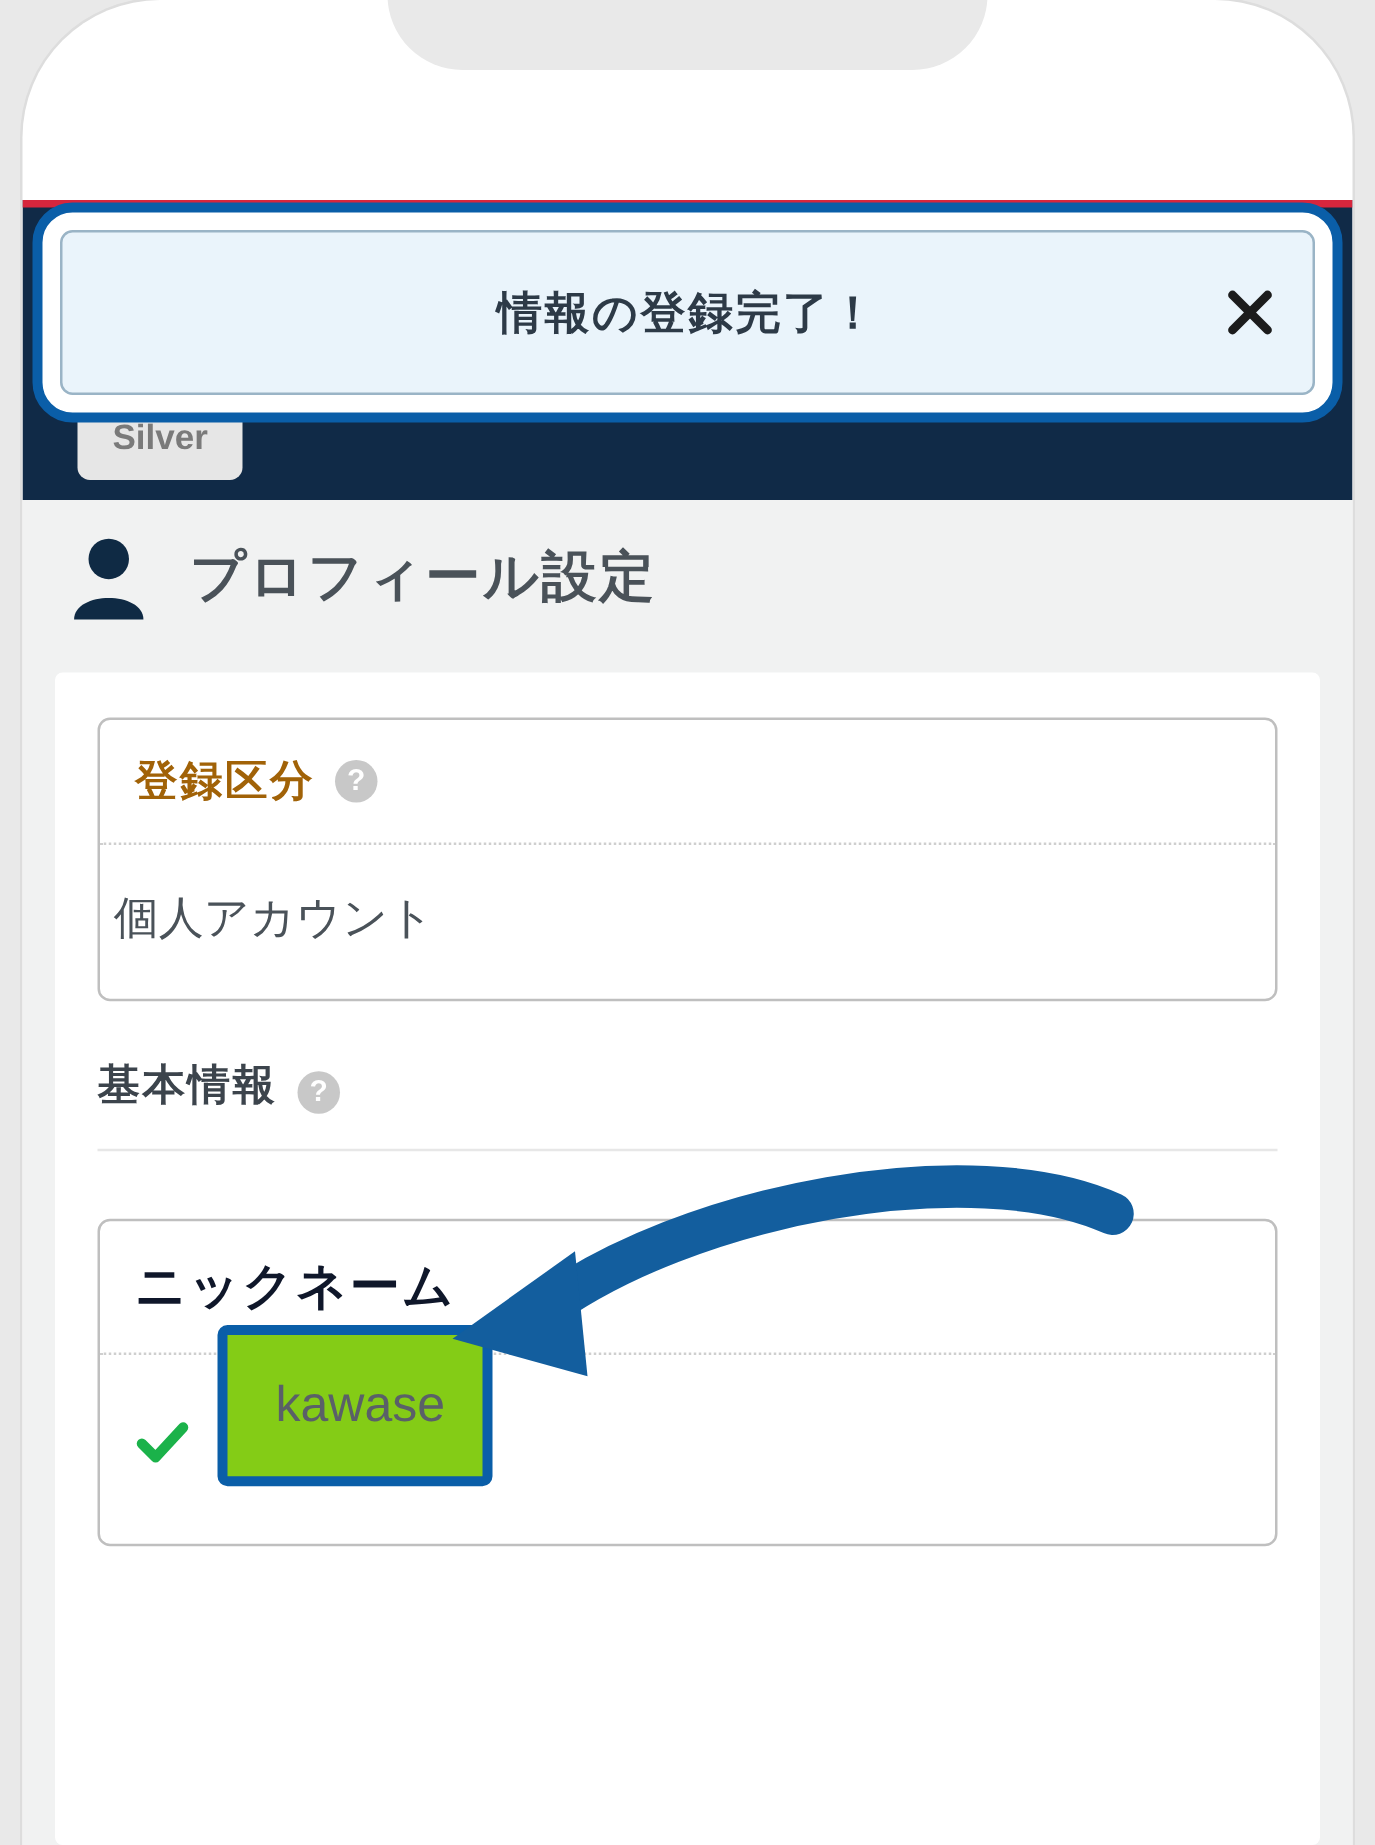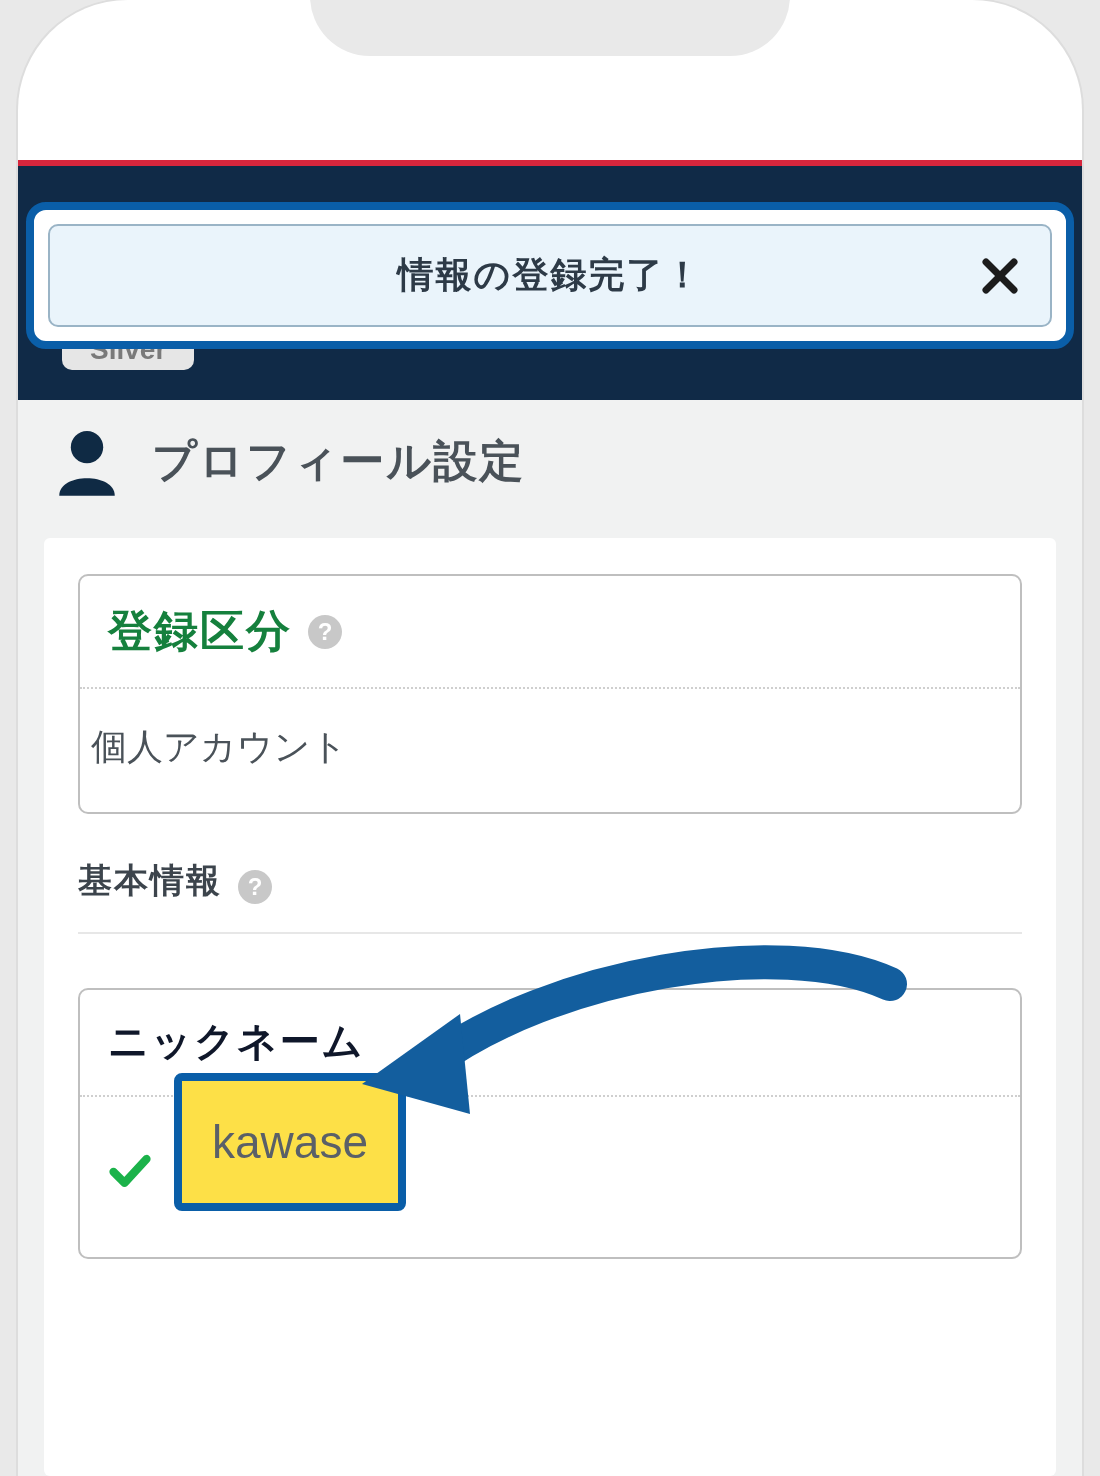--- a/index.html
+++ b/index.html
@@ -55,21 +55,21 @@
     background: #d7263d;
   }
   .tier-badge {
     position: absolute;
     left: 44px;
     top: 164px;
     background: #e6e6e6;
     color: #7a7a7a;
     font-weight: 700;
     font-size: 28px;
-    padding: 10px 28px 4px 28px;
+    padding: 10px 28px 18px 28px;
     border-radius: 10px;
   }
   .points-label {
     position: absolute;
     right: 58px;
     top: 166px;
     color: #ffffff;
     font-weight: 700;
     font-size: 34px;
     letter-spacing: 2px;
@@ -81,26 +81,25 @@
     font-size: 30px;
     transform: translateY(-2px);
   }
 
   
   .banner-outer {
     position: absolute;
     left: 8px;
     right: 8px;
     top: 2px;
-    height: 147px;
+    height: 176px;
     border: 8px solid #0a5ea8;
-    border-radius: 20px;
+    border-radius: 32px;
     background: #ffffff;
     z-index: 20;
-    margin-top: 40px;
   }
   .banner-inner {
     position: absolute;
     left: 14px;
     right: 14px;
     top: 14px;
     bottom: 14px;
     background: #eaf4fb;
     border: 2px solid #9ab4c6;
     border-radius: 10px;
@@ -165,23 +164,23 @@
     background: #ffffff;
   }
   .panel-header {
     padding: 26px 28px;
     display: flex;
     align-items: center;
     gap: 16px;
     border-bottom: 2px dotted #cfcfcf;
   }
   .panel-header .label {
-    color: #15803d;
-    font-weight: 800;
-    font-size: 44px;
+    color: #a16207;
+    font-weight: 800;
+    font-size: 34px;
     letter-spacing: 2px;
   }
   .help-icon {
     width: 34px;
     height: 34px;
     border-radius: 50%;
     background: #c8c8c8;
     color: #ffffff;
     display: flex;
     align-items: center;
@@ -233,22 +232,22 @@
     display: flex;
     align-items: center;
     gap: 22px;
   }
   .check-icon { width: 44px; height: 44px; }
   .nick-box {
     border: 8px solid #0a5ea8;
     border-radius: 8px;
     padding: 34px 30px;
     color: #5a6068;
-    font-size: 46px;
-    background: #fde047;
+    font-size: 40px;
+    background: #84cc16;
     min-width: 220px;
     text-align: right;
     margin-top: -56px;
   }
 
   
   .arrow-wrap {
     position: absolute;
     left: 270px;
     top: -46px;

